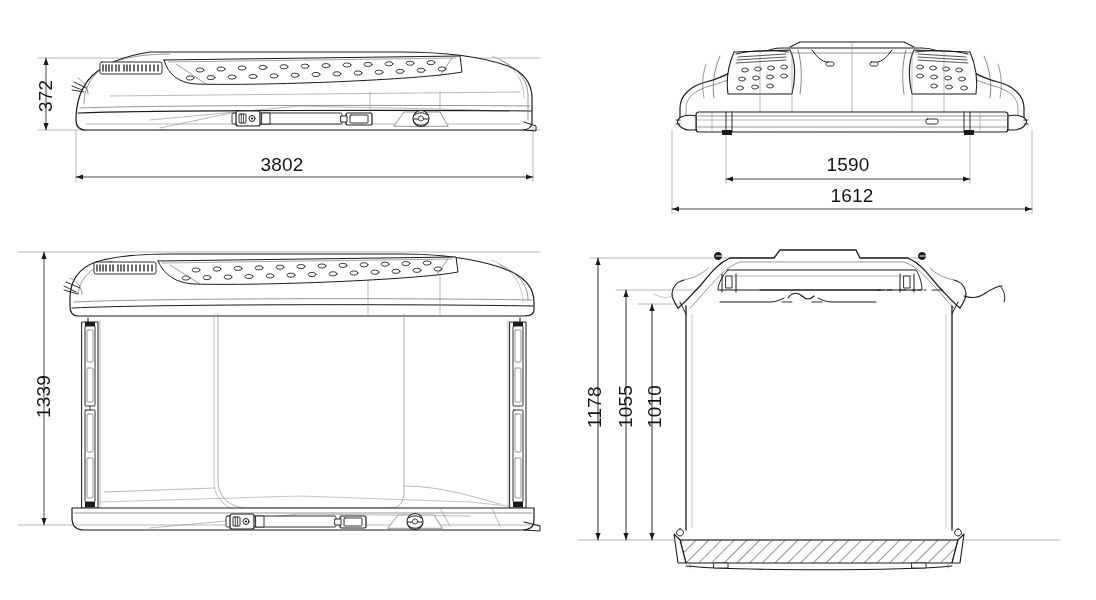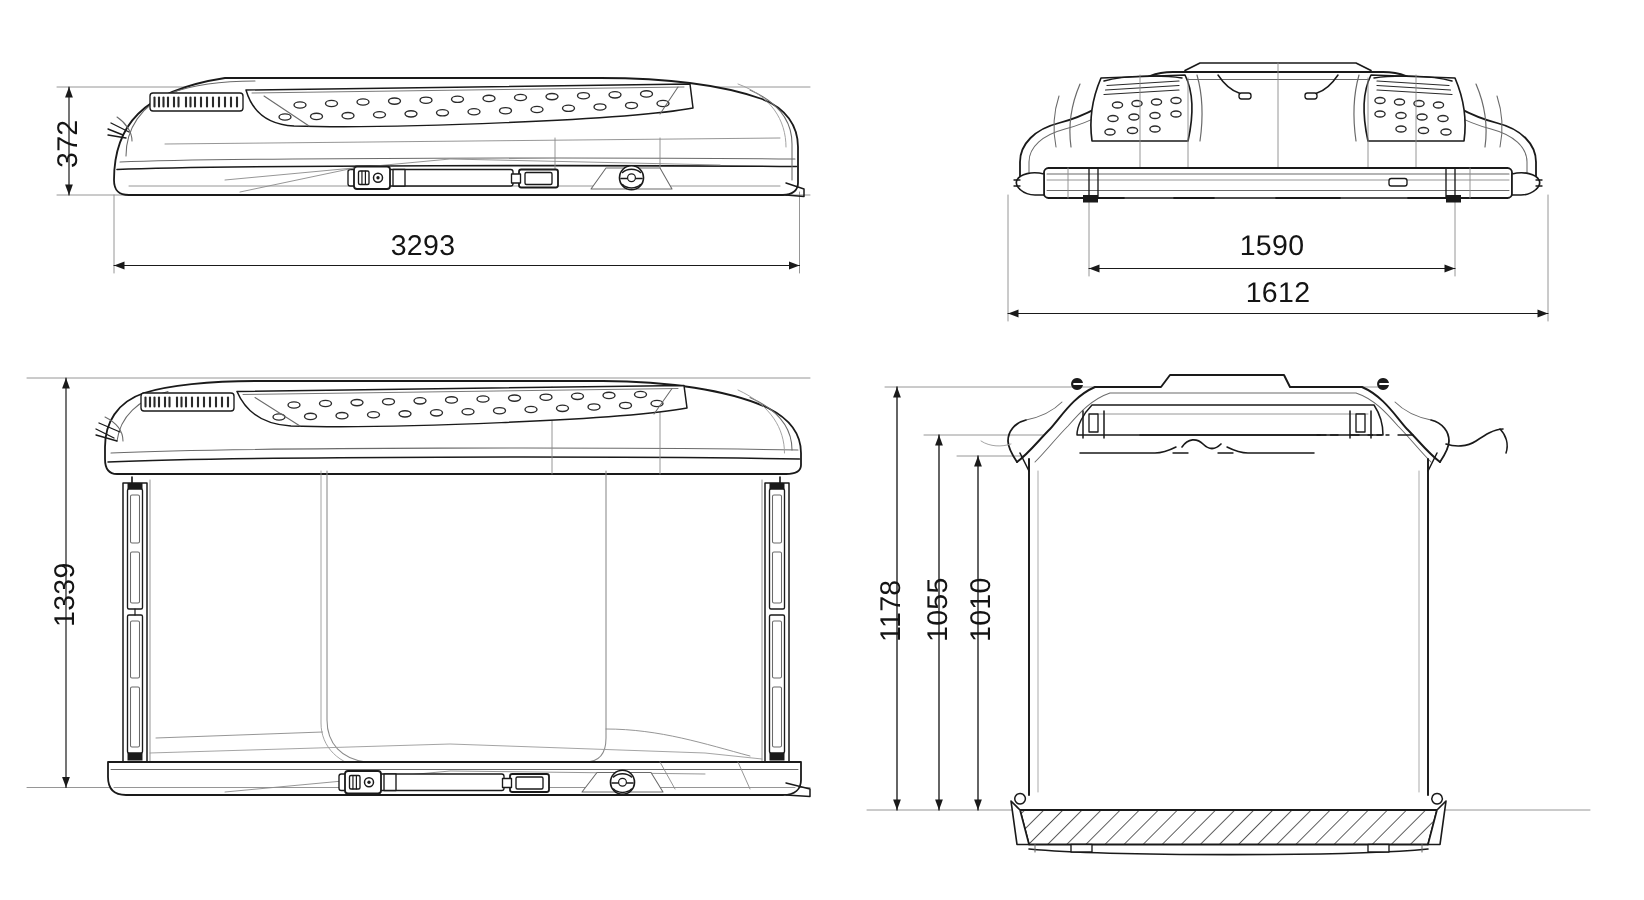--- a/index.html
+++ b/index.html
@@ -149,21 +149,21 @@
             <path d="M415 115 C418 112 424 112 427 115" stroke="#1a1a1a" stroke-width="1"></path>
             <path d="M414 119 L428 119" stroke="#1a1a1a" stroke-width="1"></path>
             <path d="M415 123 C418 126 424 126 427 123" stroke="#1a1a1a" stroke-width="1"></path>
             <circle cx="421" cy="118.5" r="2.6" fill="#ffffff" stroke="#1a1a1a" stroke-width="0.8"></circle>
           </g>
           <path d="M160 128 L236 112" stroke="#8a8a8a" stroke-width="0.6"></path>
         </g>
       </g>
     </svg>
     <div class="dimlabel vert" style="left:36px;top:112px;transform:rotate(-90deg);">372</div>
-    <div class="dimlabel" style="left:282px;top:155px;transform:translateX(-50%);">3293</div>
+    <div class="dimlabel" style="left:282px;top:155px;transform:translateX(-50%);">3802</div>
   </div>
 
   <div class="view" style="left:650px;top:0;width:446px;height:225px;">
     <svg width="446" height="225" viewBox="0 0 446 225">
       <g fill="none" stroke="#1a1a1a" stroke-width="1" stroke-linejoin="round" stroke-linecap="round">
 
         <g stroke="#4a4a4a" stroke-width="0.8">
           <line x1="76" y1="132" x2="76" y2="184" stroke="#8a8a8a" stroke-width="0.6"></line>
           <line x1="320" y1="132" x2="320" y2="184" stroke="#8a8a8a" stroke-width="0.6"></line>
           <line x1="76" y1="179" x2="320" y2="179" stroke="#1a1a1a"></line>

